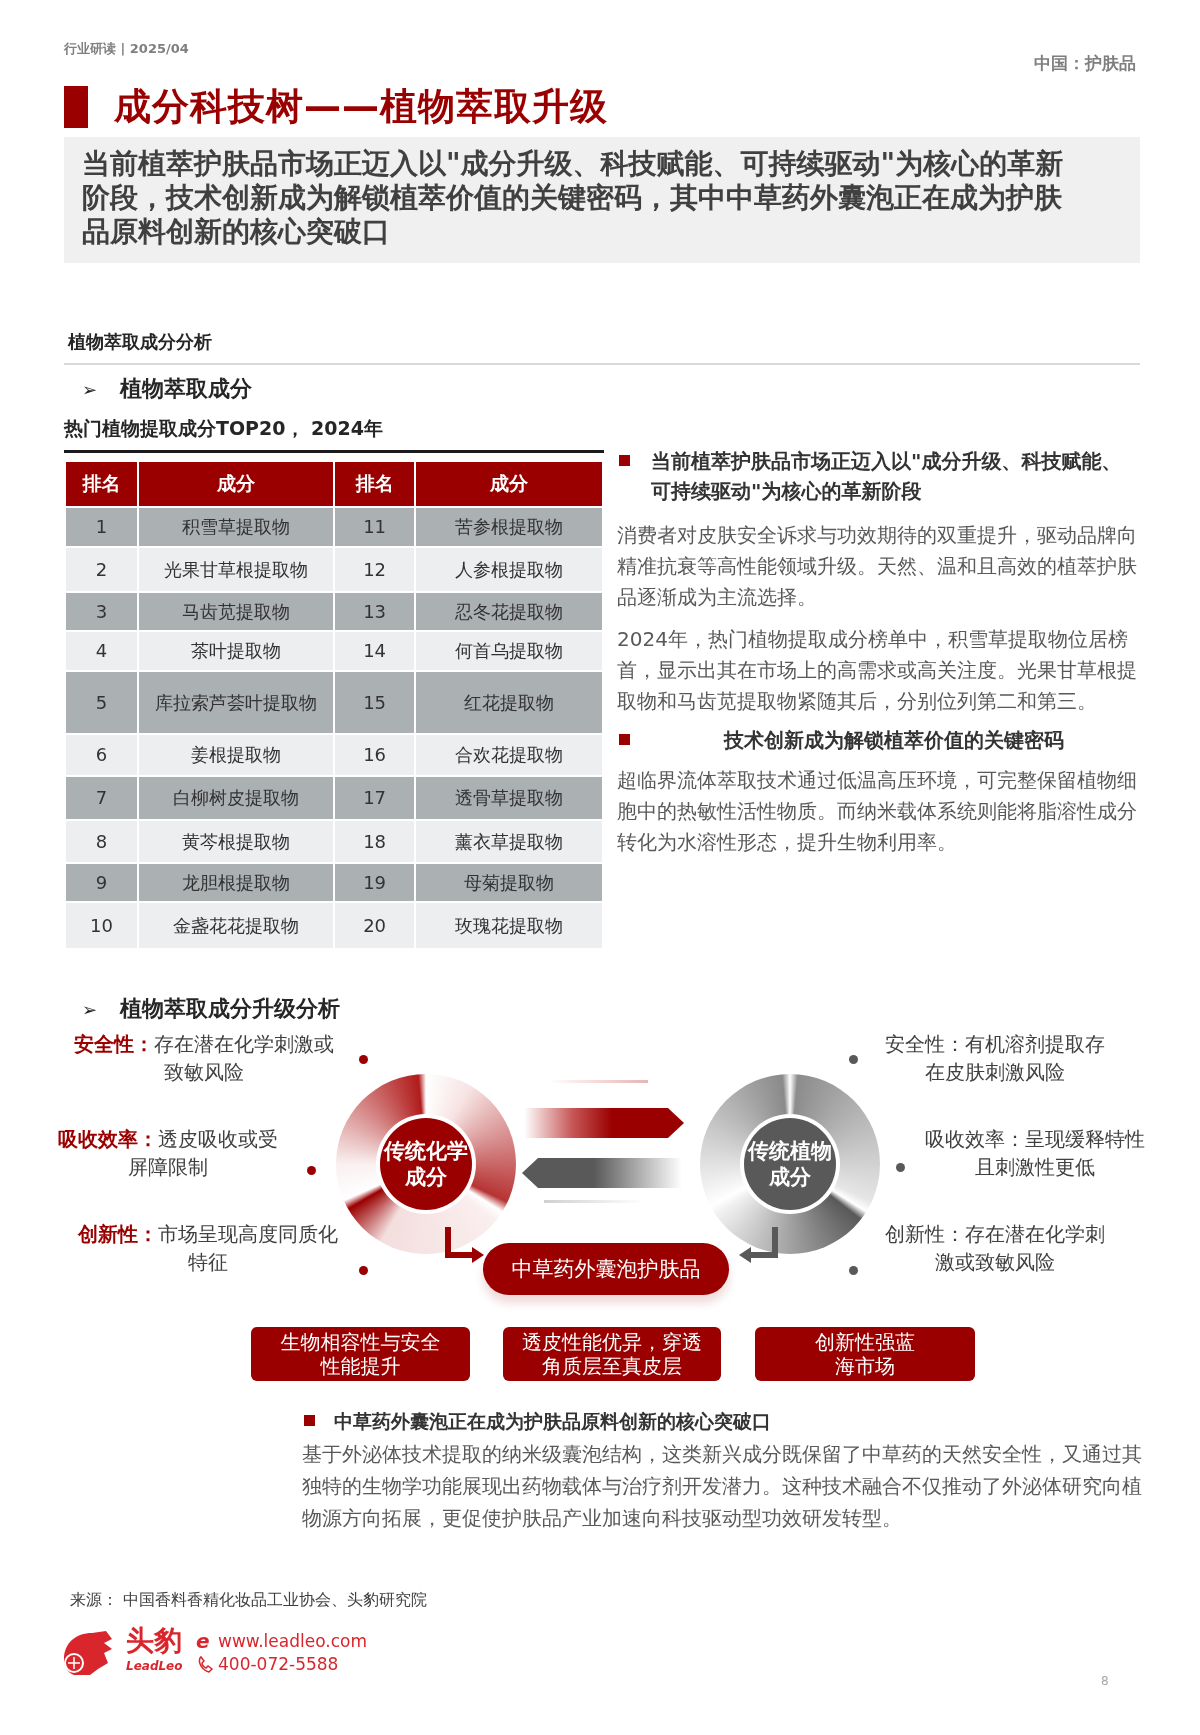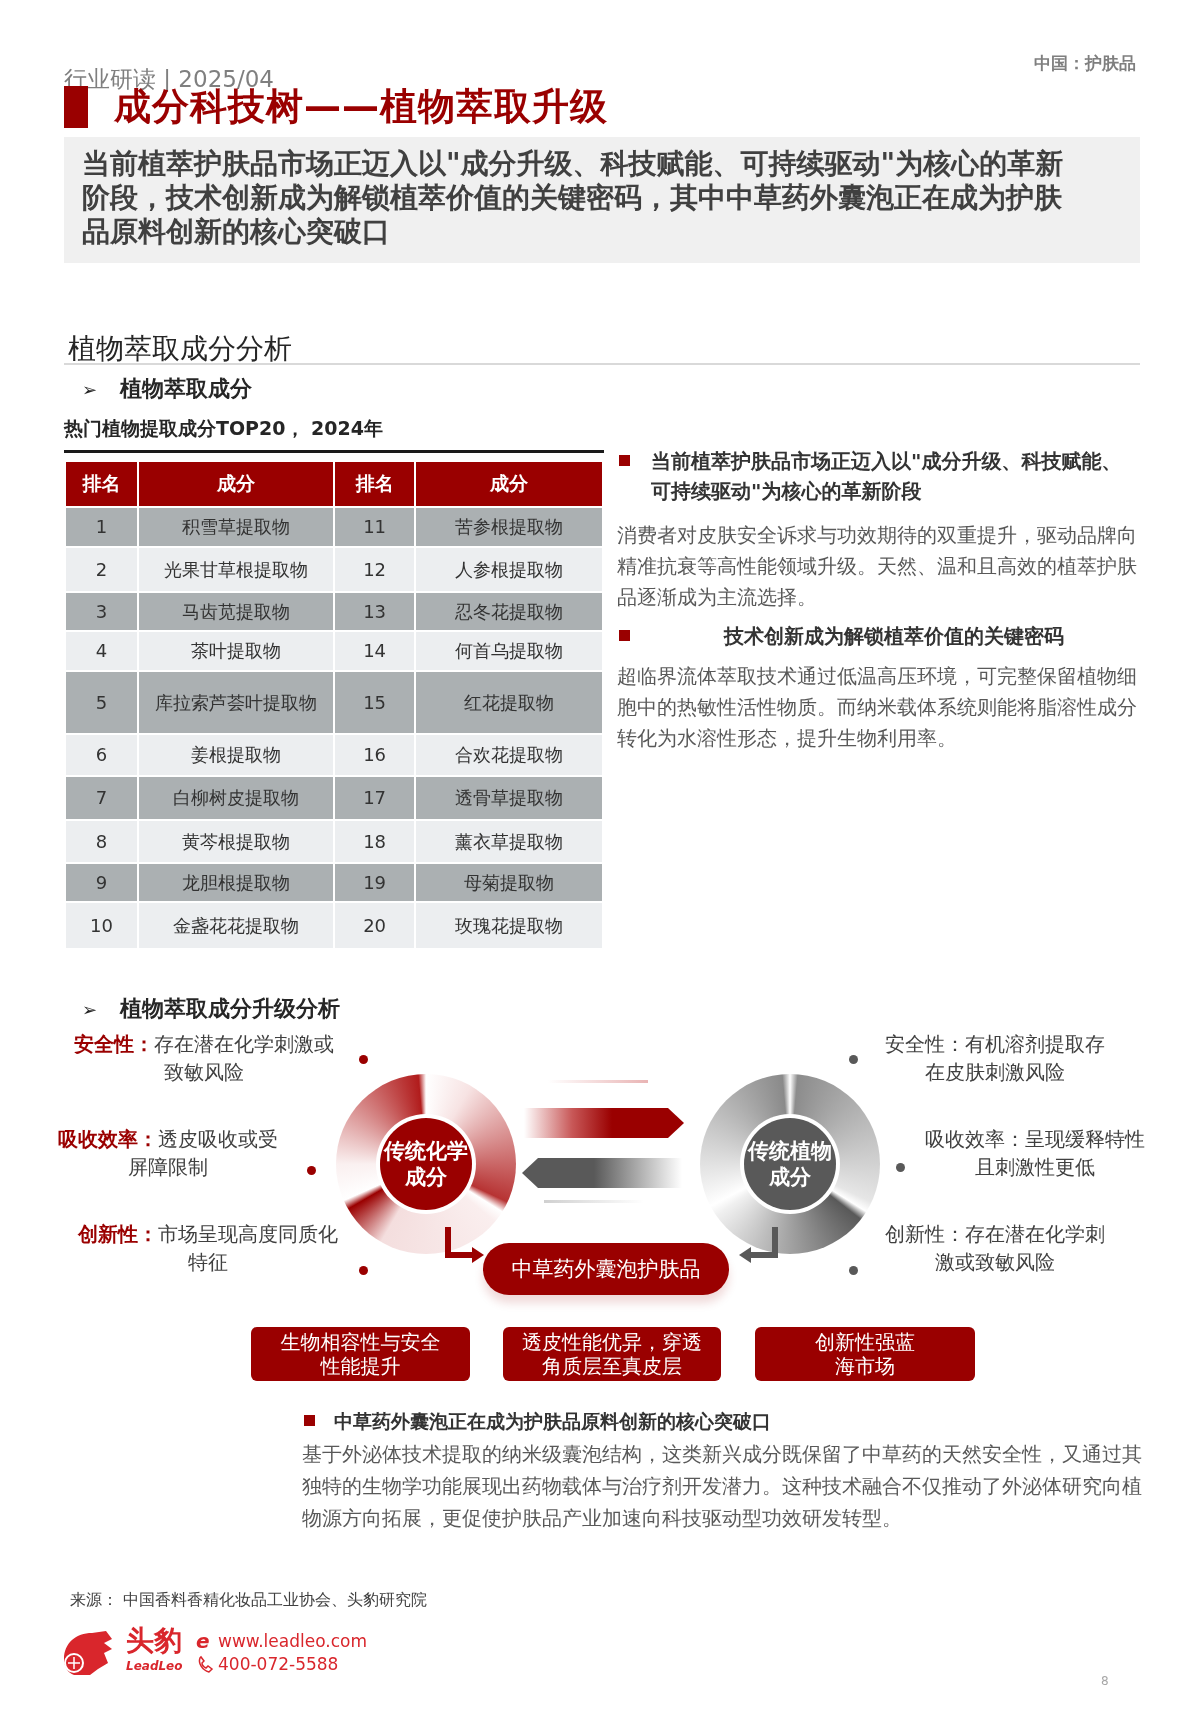--- a/index.html
+++ b/index.html
@@ -1,29 +1,29 @@
 <!DOCTYPE html>
 <html><head>
 <meta charset="utf-8">
 <style>
   * { margin: 0; padding: 0; box-sizing: border-box; }
   html, body { width: 1200px; height: 1735px; background: #ffffff; overflow: hidden; }
   body { position: relative; font-family: "DejaVu Sans", "Liberation Sans", sans-serif; color: #404040; }
   .abs { position: absolute; }
 
-  .hdr-left { left: 64px; top: 64px; font-size: 23px; color: #7f7f7f; font-weight: normal; }
+  .hdr-left { left: 64px; top: 40px; font-size: 13px; color: #7f7f7f; font-weight: bold; }
   .hdr-right { right: 64px; top: 52px; font-size: 17px; color: #7f7f7f; font-weight: bold; }
 
   .title-bar { left: 64px; top: 86px; width: 24px; height: 42px; background: #9a0000; }
   .title { left: 114px; top: 82px; font-size: 37px; font-weight: bold; color: #9a0000; letter-spacing: 1px; }
 
   .summary { left: 64px; top: 137px; width: 1076px; height: 126px; background: #f0f0f0; padding: 10px 18px; }
   .summary p { font-size: 28px; line-height: 34px; color: #404040; font-weight: bold; width: 1000px; }
 
-  .sec-title { left: 68px; top: 330px; font-size: 28px; font-weight: normal; color: #262626; }
+  .sec-title { left: 68px; top: 330px; font-size: 18px; font-weight: bold; color: #262626; }
   .sec-rule { left: 64px; top: 363px; width: 1076px; height: 2px; background: #d9d9d9; }
 
   .sub-head { font-size: 22px; font-weight: bold; color: #262626; }
   .sub-head .arrow { display: inline-block; width: 38px; font-size: 18px; }
   .sub1 { left: 82px; top: 374px; }
   .sub2 { left: 82px; top: 986px; margin-top: 8px; }
 
   .tbl-title { left: 64px; top: 416px; font-size: 19px; font-weight: bold; color: #262626; }
   .tbl-rule { left: 64px; top: 450px; width: 540px; height: 3px; background: #1a1a1a; }
 
@@ -159,20 +159,21 @@
     </tr>
   </tbody>
 </table>
 
 <div class="abs rc" style="top:446px;">
   <div class="bullet-h">
     <span class="sq"></span>
     <span>当前植萃护肤品市场正迈入以"成分升级、科技赋能、可持续驱动"为核心的革新阶段</span>
   </div>
   <p class="para" style="margin-top:14px;">消费者对皮肤安全诉求与功效期待的双重提升，驱动品牌向精准抗衰等高性能领域升级。天然、温和且高效的植萃护肤品逐渐成为主流选择。</p>
+  <p class="para" style="margin-top:11px;">2024年，热门植物提取成分榜单中，积雪草提取物位居榜首，显示出其在市场上的高需求或高关注度。光果甘草根提取物和马齿苋提取物紧随其后，分别位列第二和第三。</p>
   <div class="bullet-h" style="margin-top:8px;text-align:center;">
     <span class="sq"></span>
     <span>技术创新成为解锁植萃价值的关键密码</span>
   </div>
   <p class="para" style="margin-top:10px;">超临界流体萃取技术通过低温高压环境，可完整保留植物细胞中的热敏性活性物质。而纳米载体系统则能将脂溶性成分转化为水溶性形态，提升生物利用率。</p>
 </div>
 
 <div class="abs sub-head sub2">
   <span class="arrow">➢</span><span>植物萃取成分升级分析</span>
 </div>

